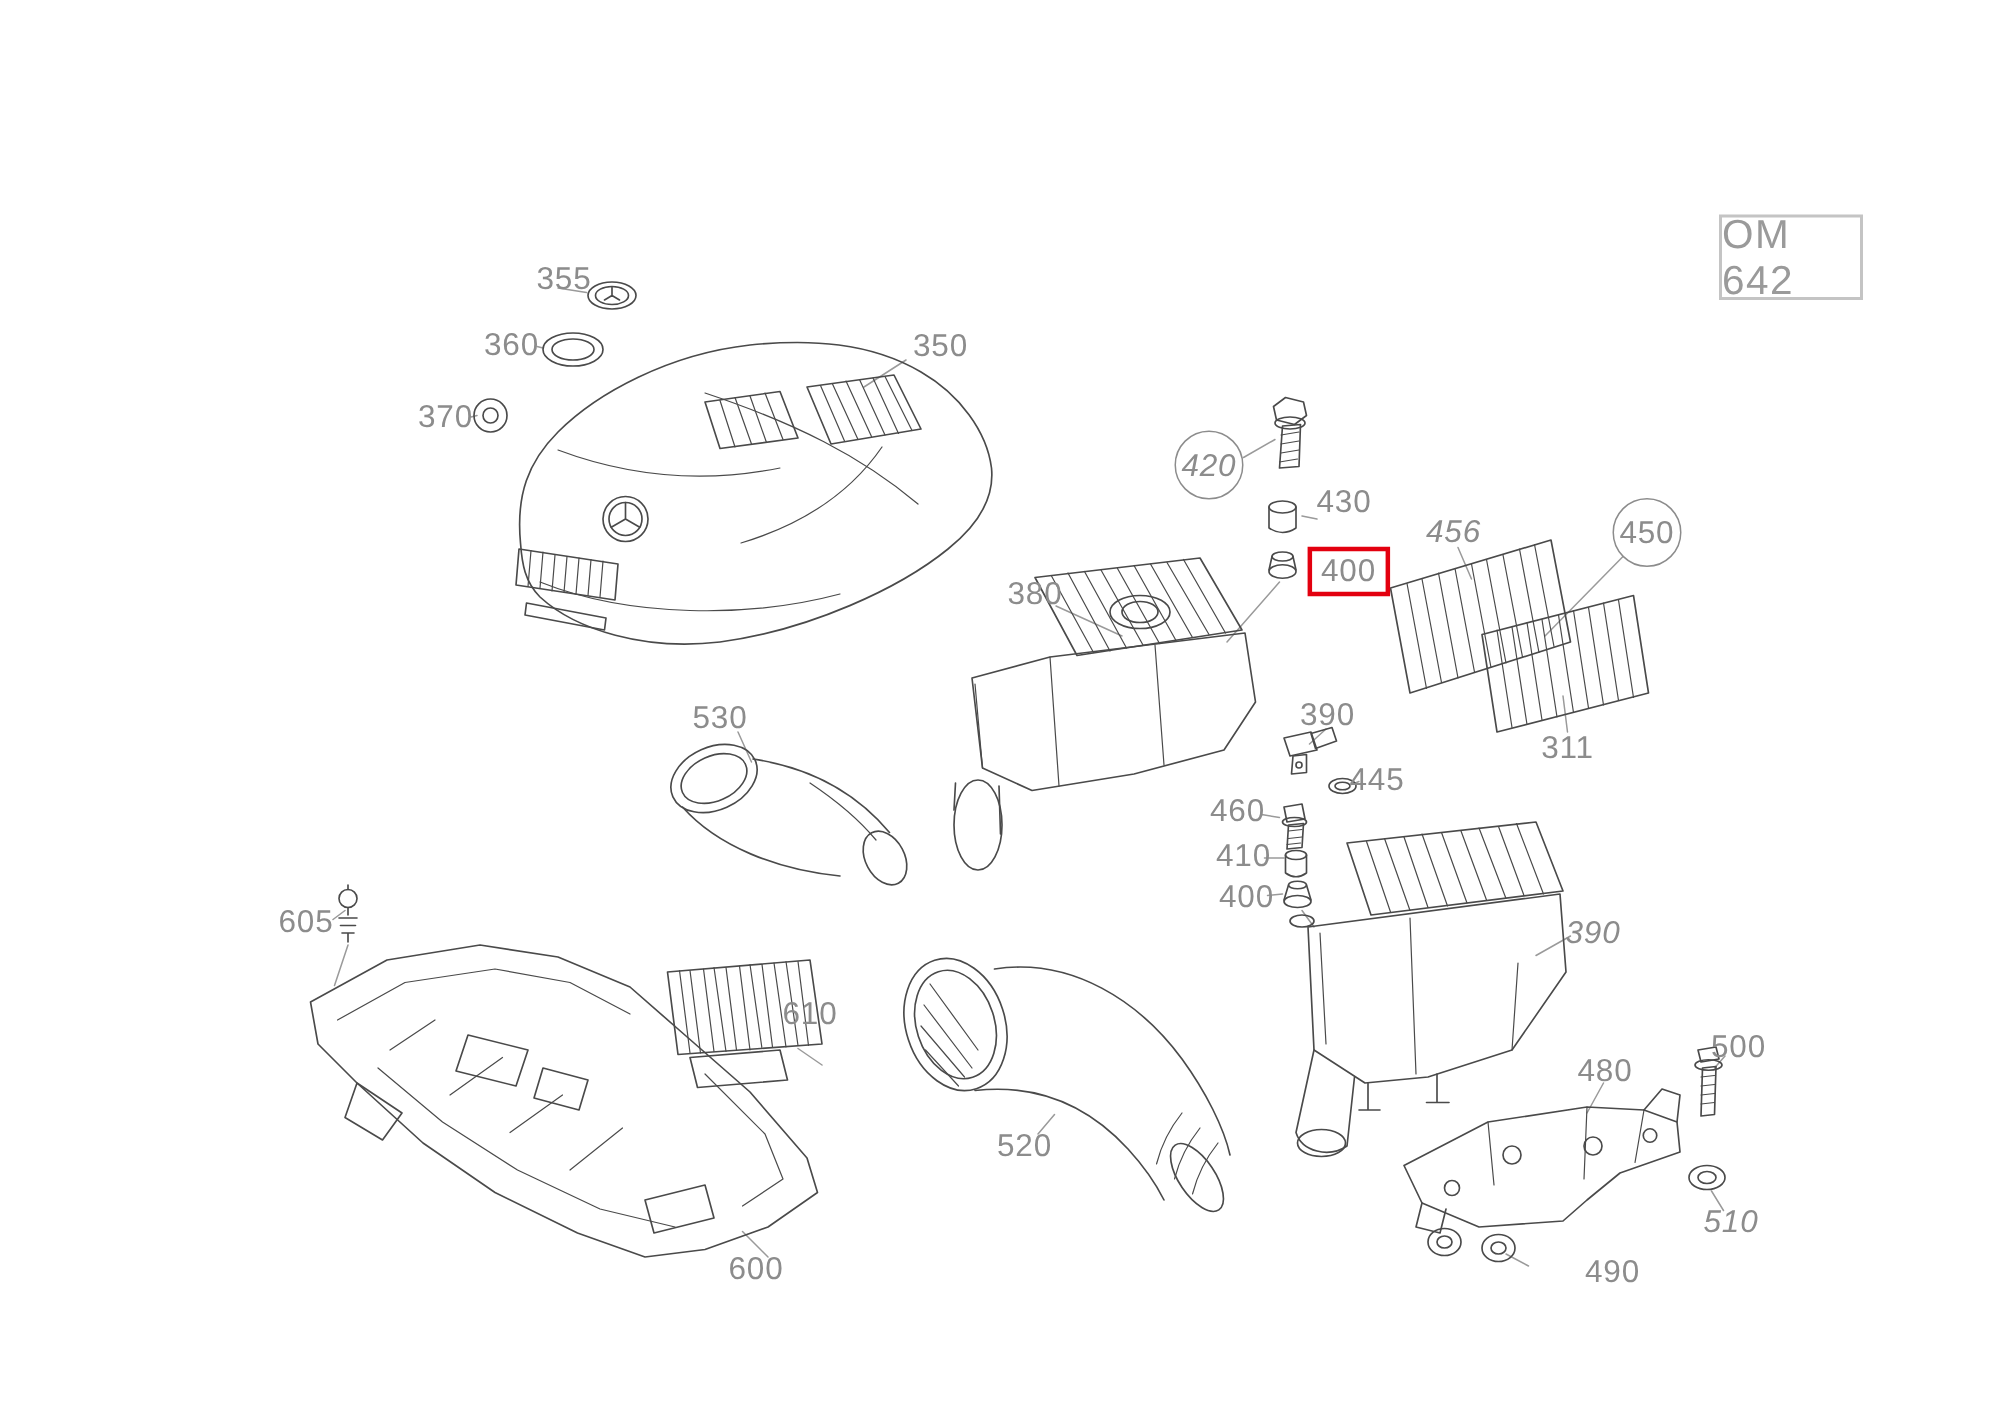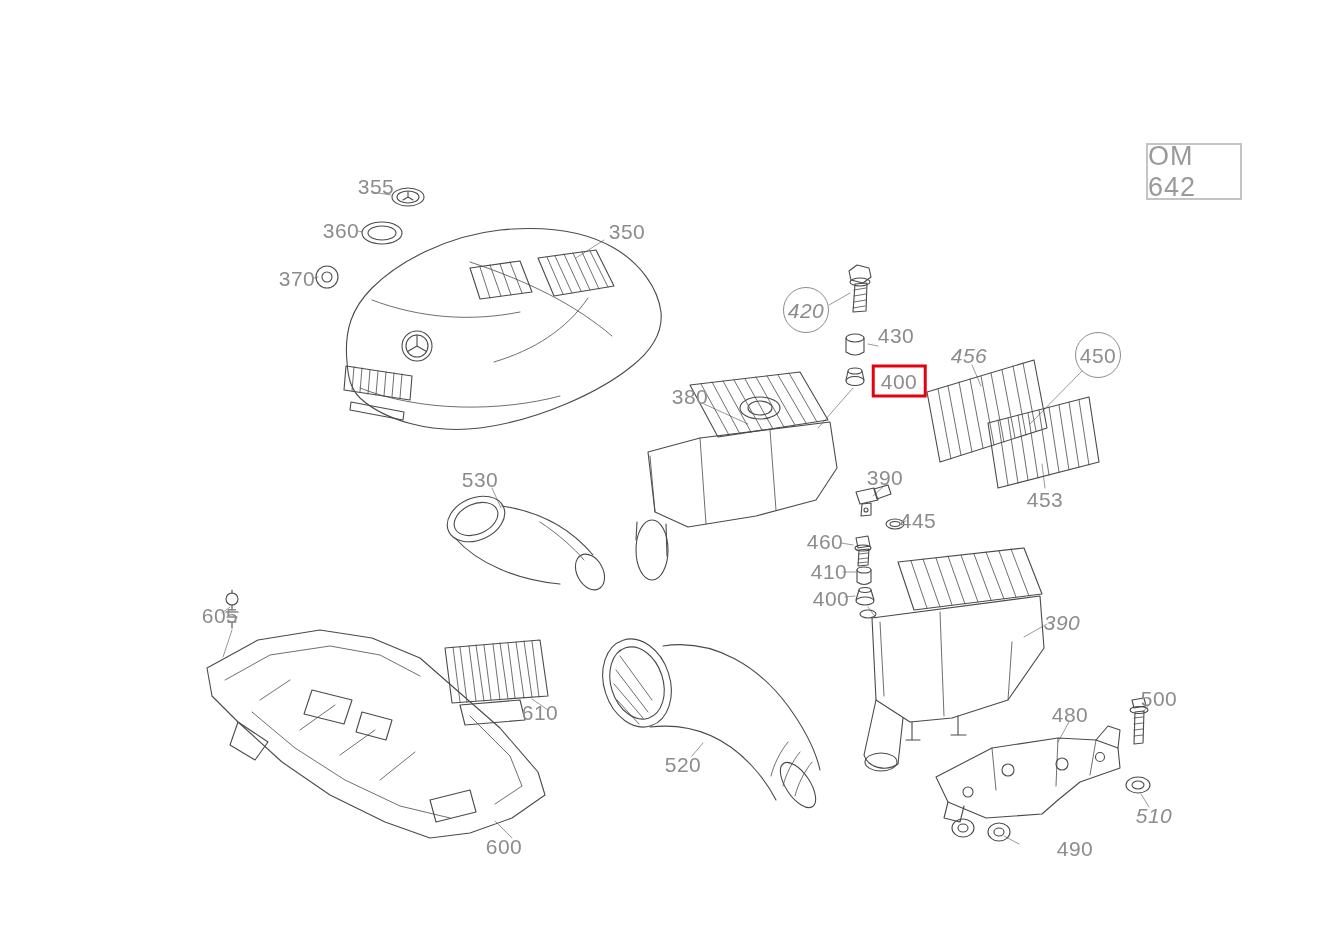--- a/index.html
+++ b/index.html
@@ -228,30 +228,30 @@
       <div class="part-label" style="left: 376px; top: 186px;">355</div>
       <div class="part-label" style="left: 341px; top: 230px;">360</div>
       <div class="part-label" style="left: 297px; top: 278px;">370</div>
       <div class="part-label" style="left: 617px; top: 231px; margin-left: 10px;">350</div>
       <div class="part-label circled" style="left: 806px; top: 310px; font-style: italic;">420</div>
       <div class="part-label" style="left: 896px; top: 335px;">430</div>
       <div class="part-label highlighted" style="left: 899px; top: 381px;">400</div>
       <div class="part-label" style="left: 969px; top: 355px; font-style: italic;">456</div>
       <div class="part-label circled" style="left: 1098px; top: 355px;">450</div>
       <div class="part-label" style="left: 690px; top: 396px;">380</div>
-      <div class="part-label" style="left: 1045px; top: 499px;">453</div>
+      <div class="part-label" style="left: 1045px; top: 499px;">311</div>
       <div class="part-label" style="left: 885px; top: 477px;">390</div>
       <div class="part-label" style="left: 918px; top: 520px;">445</div>
       <div class="part-label" style="left: 825px; top: 541px;">460</div>
       <div class="part-label" style="left: 829px; top: 571px;">410</div>
       <div class="part-label" style="left: 831px; top: 598px;">400</div>
       <div class="part-label" style="left: 480px; top: 479px;">530</div>
       <div class="part-label" style="left: 1062px; top: 622px; font-style: italic;">390</div>
-      <div class="part-label" style="left: 220px; top: 615px;">605</div>
-      <div class="part-label" style="left: 540px; top: 712px;">610</div>
+      <div class="part-label" style="left: 204px; top: 615px;">605</div>
+      <div class="part-label" style="left: 540px; top: 676px;">610</div>
       <div class="part-label" style="left: 683px; top: 764px;">520</div>
       <div class="part-label" style="left: 1070px; top: 714px;">480</div>
       <div class="part-label" style="left: 1159px; top: 698px;">500</div>
       <div class="part-label" style="left: 1154px; top: 815px; font-style: italic;">510</div>
       <div class="part-label" style="left: 1031px; top: 848px; margin-left: 44px;">490</div>
       <div class="part-label" style="left: 504px; top: 846px;">600</div>
     </div>
 
   <div class="code-box">
     <span>OM 642</span>

